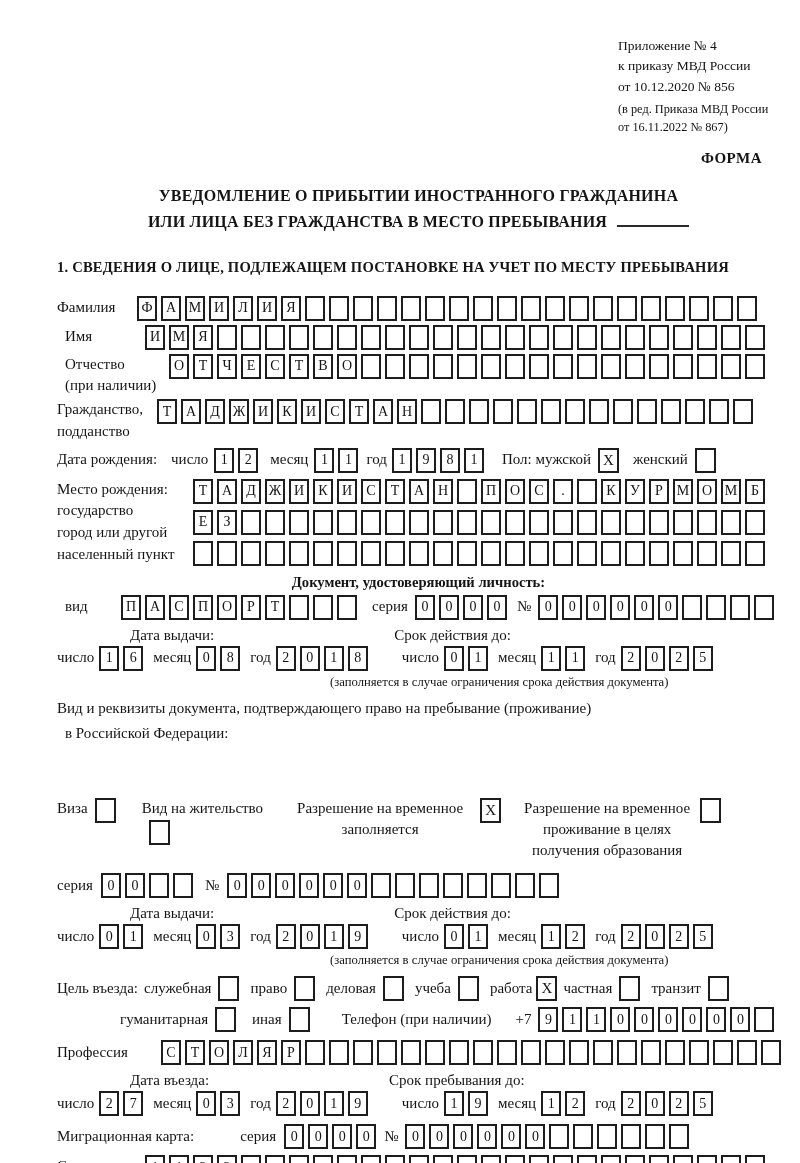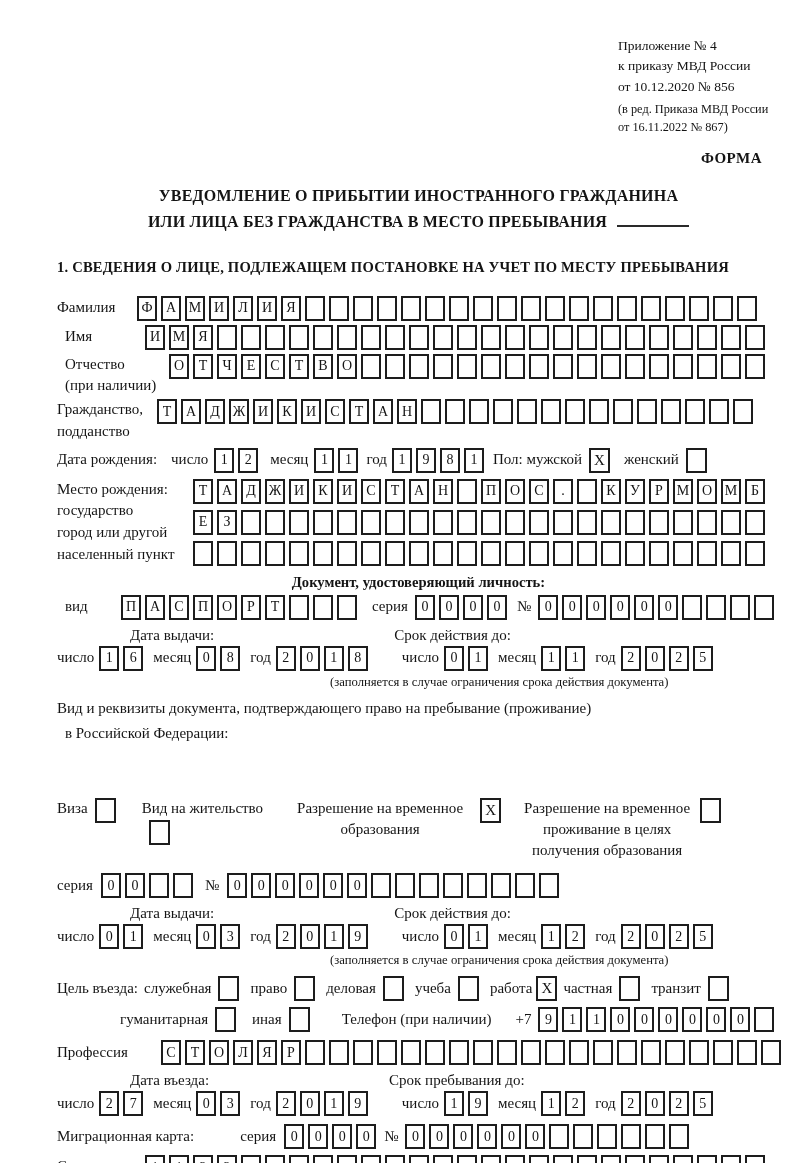--- a/index.html
+++ b/index.html
@@ -216,21 +216,21 @@
         <span class="cell">1</span>
         <span class="cell">1</span>
       </div>
     <span class="lbl" style="margin-left:8px;margin-right:5px;">год</span>
     <div class="cells">
         <span class="cell">1</span>
         <span class="cell">9</span>
         <span class="cell">8</span>
         <span class="cell">1</span>
       </div>
-    <span class="lbl" style="margin-left:9px;text-align:right;">Пол: мужской</span>
+    <span class="lbl" style="margin-left:18px;text-align:right;">Пол: мужской</span>
     <span class="cb">X</span>
     <span class="lbl" style="margin-left:14px;">женский</span>
     <span class="cb"></span>
   </div>
 
   <div class="row mt6">
     <div class="lbl w136">
       <div>Место рождения:</div>
       <div>государство</div>
       <div>город или другой</div>
@@ -410,21 +410,21 @@
       <span class="lbl">Виза</span>
       <span class="cb"></span>
     </div>
     <div class="perm-block" style="margin-left:26px;flex-direction:column;">
       <span class="lbl">Вид на жительство</span>
       <span class="cb"></span>
     </div>
     <div class="perm-block" style="margin-left:24px;">
       <div class="perm-text" style="width:186px;">
         <div>Разрешение на временное</div>
-        <div>образования</div>
+        <div>заполняется</div>
       </div>
       <span class="cb">X</span>
     </div>
     <div class="perm-block" style="margin-left:20px;">
       <div class="perm-text" style="width:172px;">
         <div>Разрешение на временное</div>
         <div>проживание в целях</div>
         <div>получения образования</div>
       </div>
       <span class="cb"></span>

